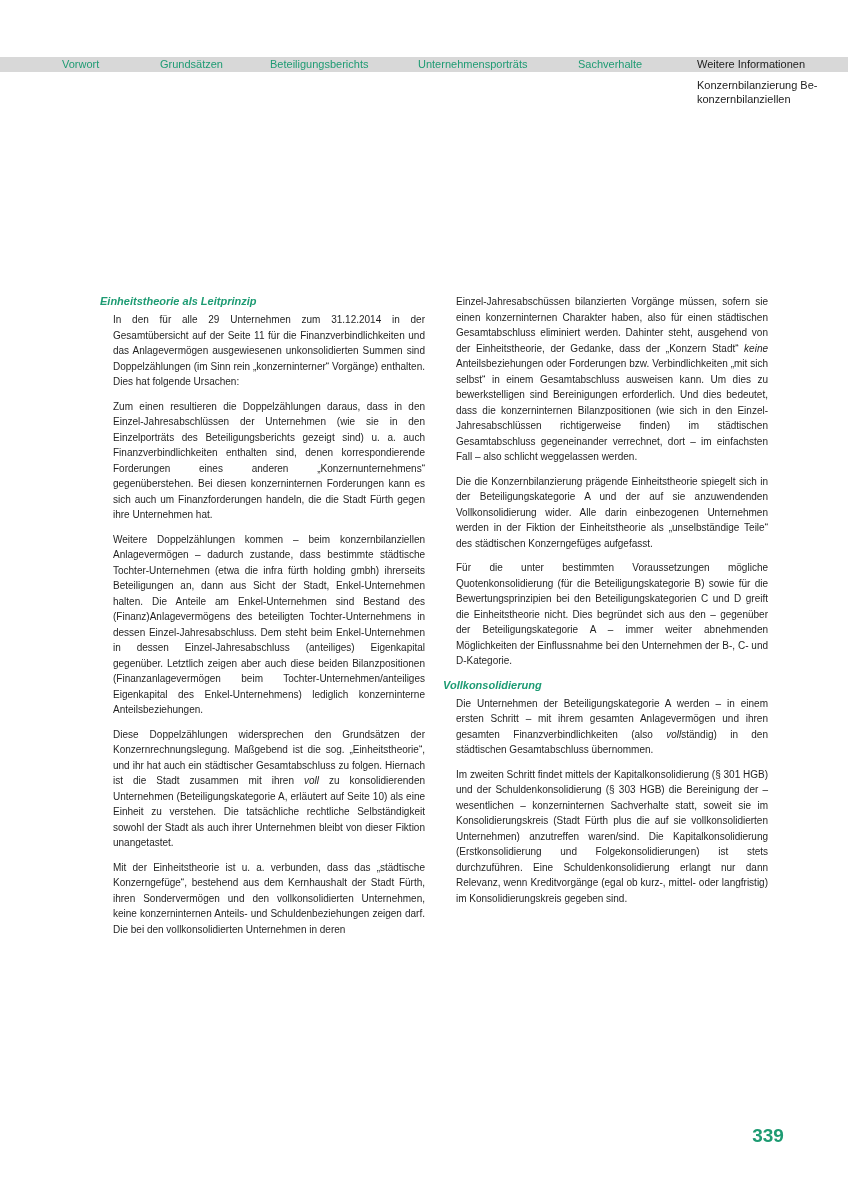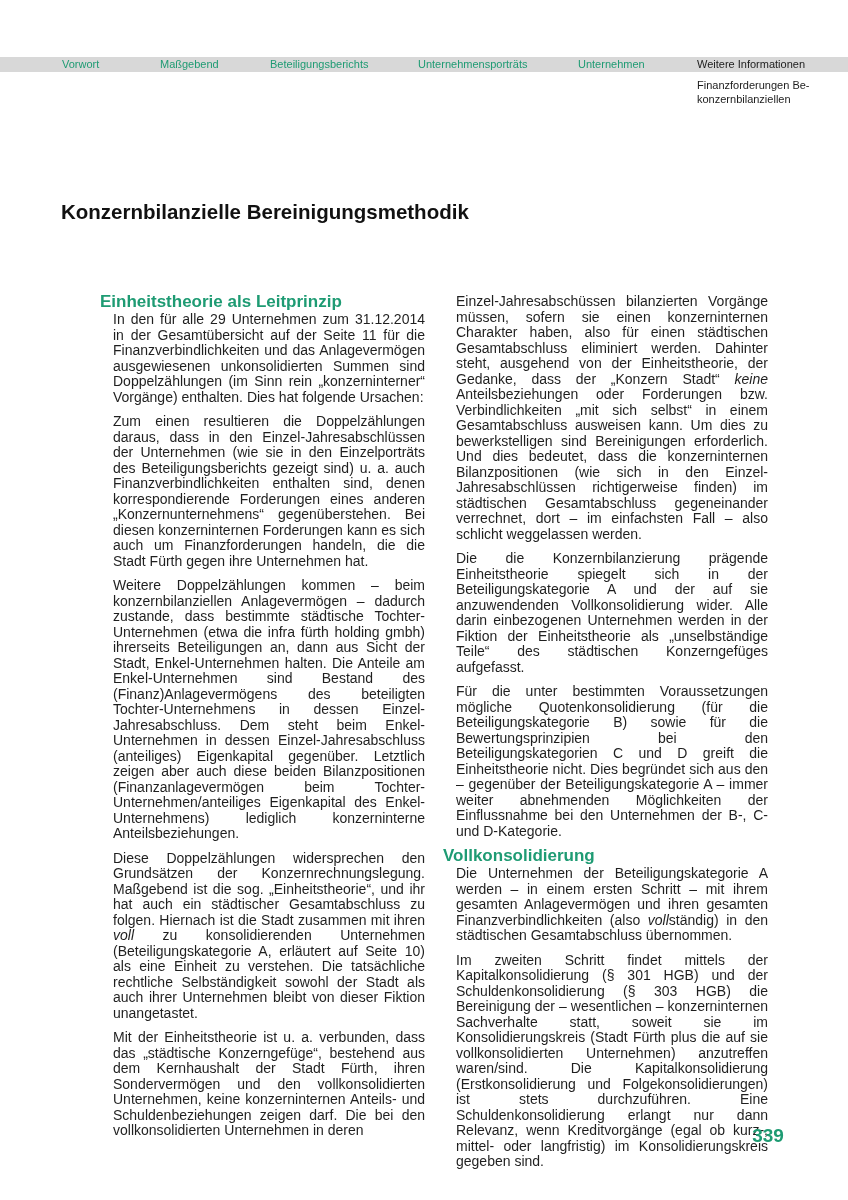--- a/index.html
+++ b/index.html
@@ -27,55 +27,54 @@
   .page-title {
     position:absolute; left:61px; top:200px;
     font-size:20.5px; font-weight:bold; color:#111;
   }
   .col {
     position:absolute; top:294px; width:325px;
   }
   .col.left { left:100px; }
   .col.right { left:443px; }
   .col-heading {
-    font-size:17px; font-weight:bold; color:var(--accent);
-    margin:0 0 3px 0; line-height:15px;
+    font-size:11px; font-weight:bold; color:var(--accent);
+    margin:0 0 3px 0; line-height:15px;font-style:italic;
   }
   .col-para + .col-heading { margin-top:3px; }
   .col-para {
-    font-size:14px; line-height:15.5px; color:var(--ink);
+    font-size:10px; line-height:15.5px; color:var(--ink);
     text-align:justify; margin:0 0 9px 13px;
     hyphens:auto; -webkit-hyphens:auto;
   }
   .it { font-style:italic; }
   .page-number {
     position:absolute; left:748px; top:1125px; width:40px;
     text-align:center; font-size:19px; font-weight:bold; color:var(--accent);
   }
 </style>
 </head>
 <body>
 
 <div class="page">
 
   <div class="navbar">
       <span class="nav-item" style="left: 62px;">Vorwort</span>
-      <span class="nav-item" style="left: 160px;">Maßgebend</span>
+      <span class="nav-item" style="left: 160px;">Grundsätzen</span>
       <span class="nav-item" style="left: 270px;">Beteiligungsberichts</span>
       <span class="nav-item" style="left: 418px; text-align: center;">Unternehmensporträts</span>
-      <span class="nav-item" style="left: 578px;">Unternehmen</span>
+      <span class="nav-item" style="left: 578px;">Sachverhalte</span>
       <span class="nav-item active" style="left: 697px; text-align: center;">Weitere Informationen</span>
     </div>
 
   <div class="section-caption">
-    <div>Finanzforderungen Be-</div>
+    <div>Konzernbilanzierung Be-</div>
     <div>konzernbilanziellen</div>
   </div>
 
-  <h1 class="page-title">Konzernbilanzielle Bereinigungsmethodik</h1>
 
   <div class="col left">
       <h3 class="col-heading">Einheitstheorie als Leitprinzip</h3>
       <p class="col-para"><span>In den für alle 29 Unternehmen zum 31.12.2014 in der Gesamtübersicht auf der Seite 11 für die Finanzverbindlichkeiten und das Anlagevermögen ausgewiesenen unkonsolidierten Summen sind Doppelzählungen (im Sinn rein „konzerninterner“ Vorgänge) enthalten. Dies hat folgende Ursachen:</span></p>
       <p class="col-para"><span>Zum einen resultieren die Doppelzählungen daraus, dass in den Einzel-Jahresabschlüssen der Unternehmen (wie sie in den Einzelporträts des Beteiligungsberichts gezeigt sind) u. a. auch Finanzverbindlichkeiten enthalten sind, denen korrespondierende Forderungen eines anderen „Konzernunternehmens“ gegenüberstehen. Bei diesen konzerninternen Forderungen kann es sich auch um Finanzforderungen handeln, die die Stadt Fürth gegen ihre Unternehmen hat.</span></p>
       <p class="col-para"><span>Weitere Doppelzählungen kommen – beim konzernbilanziellen Anlagevermögen – dadurch zustande, dass bestimmte städtische Tochter-Unternehmen (etwa die infra fürth holding gmbh) ihrerseits Beteiligungen an, dann aus Sicht der Stadt, Enkel-Unternehmen halten. Die Anteile am Enkel-Unternehmen sind Bestand des (Finanz)Anlagevermögens des beteiligten Tochter-Unternehmens in dessen Einzel-Jahresabschluss. Dem steht beim Enkel-Unternehmen in dessen Einzel-Jahresabschluss (anteiliges) Eigenkapital gegenüber. Letztlich zeigen aber auch diese beiden Bilanzpositionen (Finanzanlagevermögen beim Tochter-Unternehmen/anteiliges Eigenkapital des Enkel-Unternehmens) lediglich konzerninterne Anteilsbeziehungen.</span></p>
       <p class="col-para"><span>Diese Doppelzählungen widersprechen den Grundsätzen der Konzernrechnungslegung. Maßgebend ist die sog. „Einheitstheorie“, und ihr hat auch ein städtischer Gesamtabschluss zu folgen. Hiernach ist die Stadt zusammen mit ihren </span><span class="it">voll</span><span> zu konsolidierenden Unternehmen (Beteiligungskategorie A, erläutert auf Seite 10) als eine Einheit zu verstehen. Die tatsächliche rechtliche Selbständigkeit sowohl der Stadt als auch ihrer Unternehmen bleibt von dieser Fiktion unangetastet.</span></p>
       <p class="col-para"><span>Mit der Einheitstheorie ist u. a. verbunden, dass das „städtische Konzerngefüge“, bestehend aus dem Kernhaushalt der Stadt Fürth, ihren Sondervermögen und den vollkonsolidierten Unternehmen, keine konzerninternen Anteils- und Schuldenbeziehungen zeigen darf. Die bei den vollkonsolidierten Unternehmen in deren</span></p>
     </div>
   <div class="col right">

